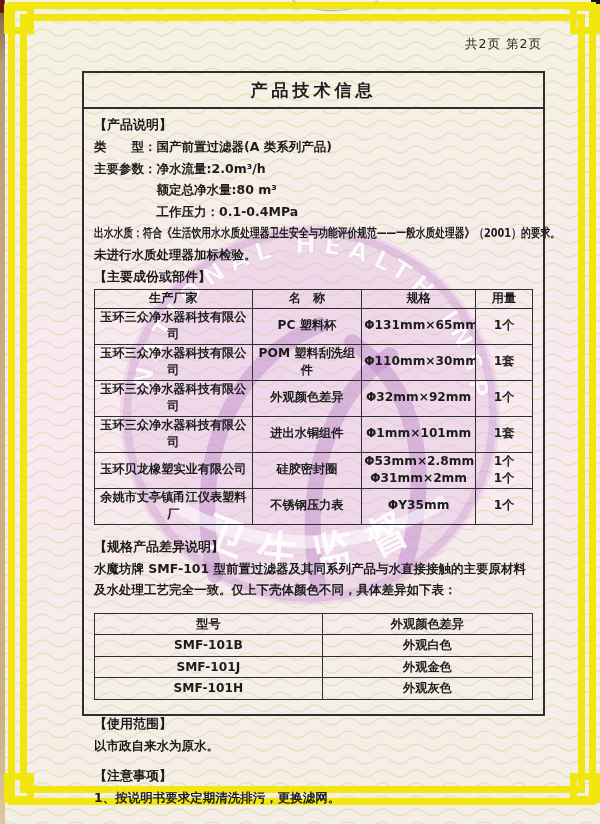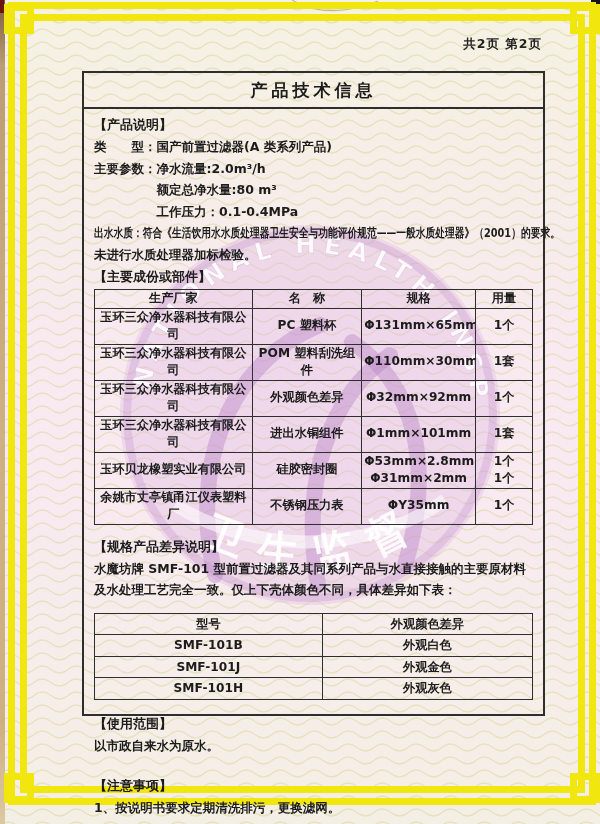--- a/index.html
+++ b/index.html
@@ -10,36 +10,36 @@
   .edge-left{position:absolute;left:0;top:0;width:5px;height:100%;
     background:linear-gradient(180deg,#6e4a2a,#b5946a 8%,#caa977 50%,#caa977 88%,#d9c49c);opacity:.9;}
   .artifact-tr{position:absolute;right:0;top:0;width:9px;height:22px;background:#161616;}
   .artifact-tl{position:absolute;left:0;top:0;width:4px;height:13px;background:#6d1410;}
   .border-outer{position:absolute;left:8px;top:2px;right:4px;bottom:19px;border:7px solid var(--border-yellow);}
   .border-inner{position:absolute;left:20px;top:14px;right:15px;bottom:31px;border:7px solid var(--border-yellow);}
   .knot{position:absolute;width:16px;height:16px;border:7px solid var(--border-yellow);}
   .knot.tl{left:4px;top:4px;} .knot.tr{right:0;top:4px;}
   .knot.bl{left:4px;bottom:21px;} .knot.br{right:0;bottom:21px;}
   .seal{position:absolute;inset:0;pointer-events:none;}
-  .page-info{position:absolute;right:58px;top:36px;font-size:12.5px;font-weight:bold;color:#222;letter-spacing:1px;}
+  .page-info{position:absolute;right:58px;top:36px;font-size:12.5px;font-weight:normal;color:#222;letter-spacing:1px;}
   .doc-box{position:absolute;left:82px;top:71px;width:459px;height:641px;border:2px solid #2e2e2e;
     color:var(--text-dark);font-weight:bold;font-size:12.5px;}
   .doc-title{font-size:17px;font-weight:bold;text-align:center;letter-spacing:4px;
     padding:6px 0 5px;border-bottom:2px solid #2e2e2e;}
   .doc-body{padding:5px 10px 0 10px;}
   .sec-heading{font-size:13px;margin:2px 0;}
   .line{line-height:21.5px;white-space:pre-wrap;}
   .line.compress{white-space:nowrap;width:128%;transform:scaleX(0.78);transform-origin:left center;}
   .para{line-height:21.5px;margin:1px 0 12px;}
   table{border-collapse:collapse;width:100%;table-layout:fixed;}
   th,td{border:1.5px solid #2e2e2e;text-align:center;padding:0 2px;font-weight:bold;
     font-size:12.2px;line-height:17.5px;white-space:pre-line;overflow:hidden;}
   .components-table{margin:3px 0 0 0;}
   .model-table th,.model-table td{line-height:20.5px;margin-top:28px;}
-  .mt-spec{margin-top:13px;} .mt-usage{margin-top:15px;} .mt-notes{margin-top:21px;}
+  .mt-spec{margin-top:13px;} .mt-usage{margin-top:15px;} .mt-notes{margin-top:11px;}
 </style>
 </head>
 <body>
 
 <div class="page">
 
   <svg class="waves" width="600" height="824">
     <defs>
       <pattern id="wv" width="34" height="13" patternUnits="userSpaceOnUse">
         <path d="M0,6.5 q8.5,-7 17,0 t17,0" fill="none" stroke="var(--wave-olive)" stroke-width="1.4"></path>

